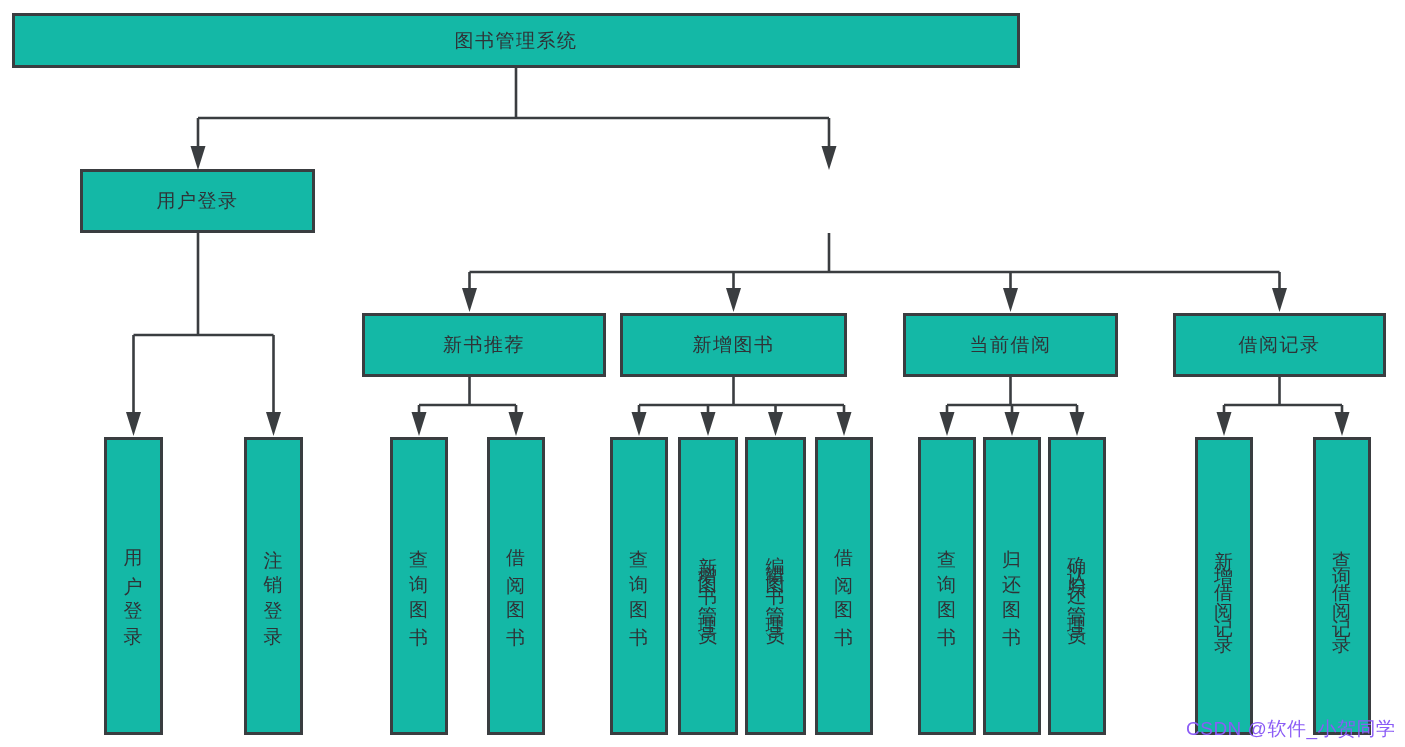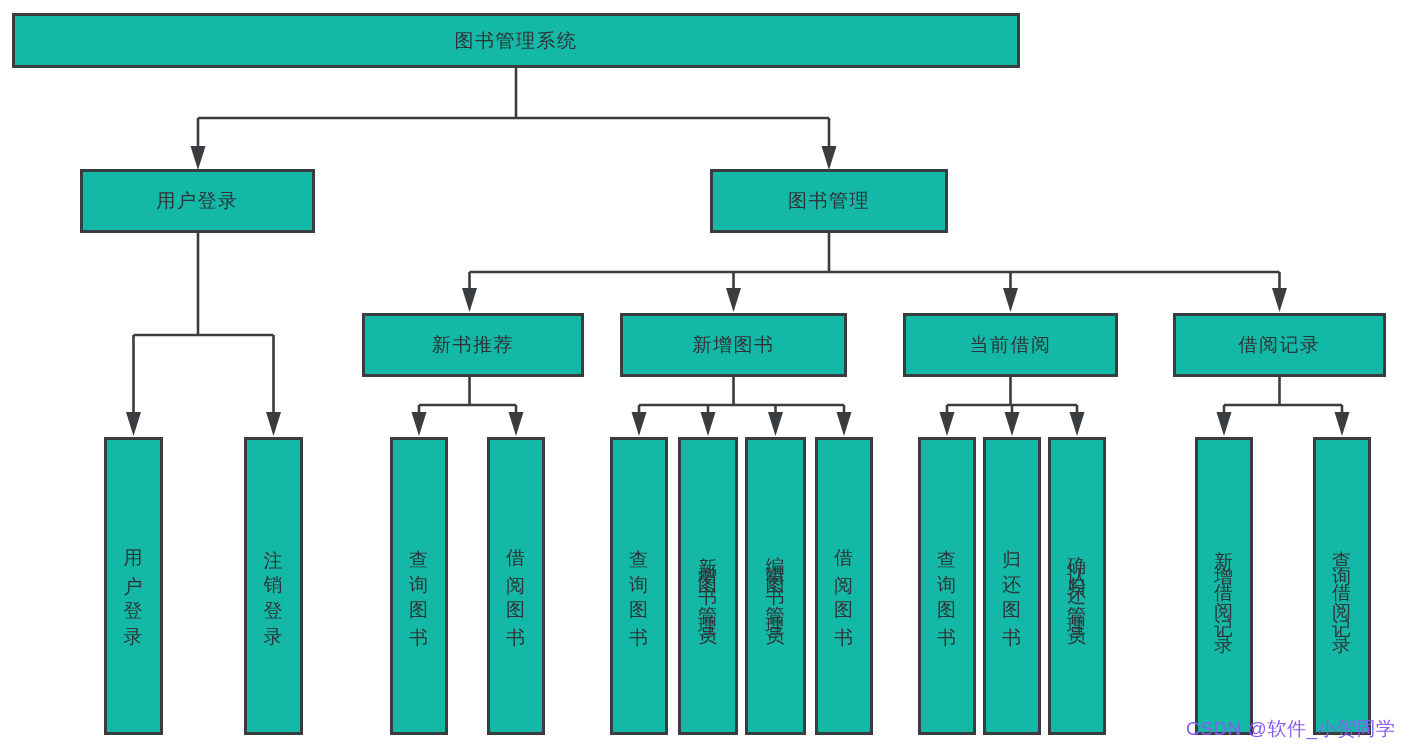--- a/index.html
+++ b/index.html
@@ -103,25 +103,22 @@
       <polygon points="1334.5,412 1349.5,412 1342,436" fill="#3a3d40"></polygon>
     </svg>
 
   <div class="node" style="left:12px;top:13px;width:1008px;height:55px;">
     <span>图书管理系统</span>
   </div>
 
   <div class="node" style="left:80px;top:169px;width:235px;height:64px;">
     <span>用户登录</span>
   </div>
-  <div class="node" style="left:710px;top:169px;width:238px;height:64px;">
-    <span>图书管理</span>
-  </div>
 
-  <div class="node" style="left:362px;top:313px;width:222px;height:64px;align-items:center;">
+  <div class="node" style="left:362px;top:313px;width:244px;height:64px;align-items:center;">
     <span>新书推荐</span>
   </div>
   <div class="node" style="left:620px;top:313px;width:227px;height:64px;">
     <span>新增图书</span>
   </div>
   <div class="node" style="left:1173px;top:313px;width:213px;height:64px;">
     <span>借阅记录</span>
   </div>
   <div class="node" style="left:903px;top:313px;width:215px;height:64px;">
     <span>当前借阅</span>

